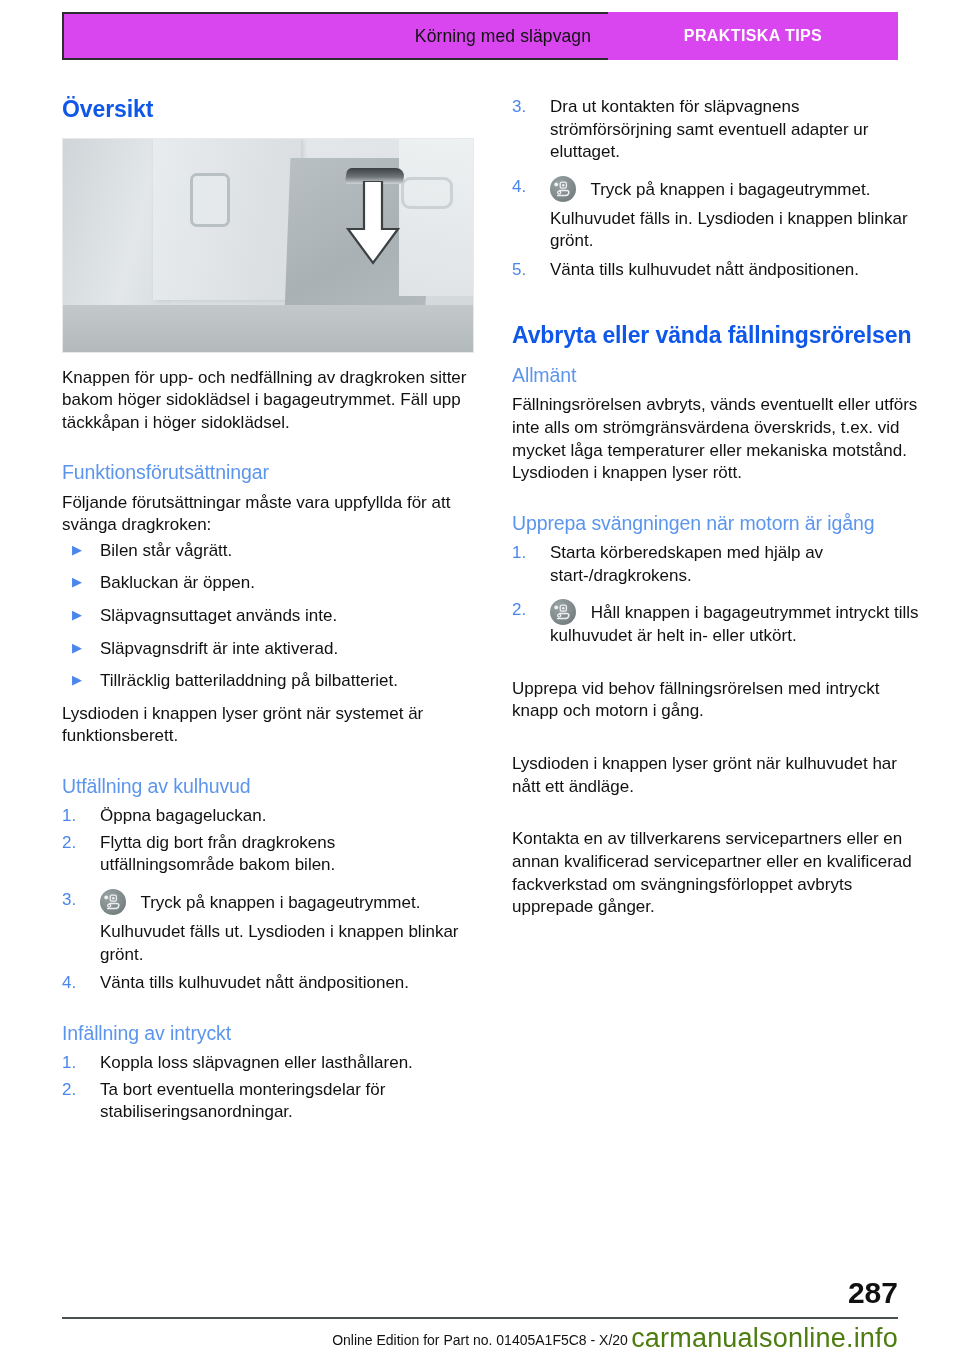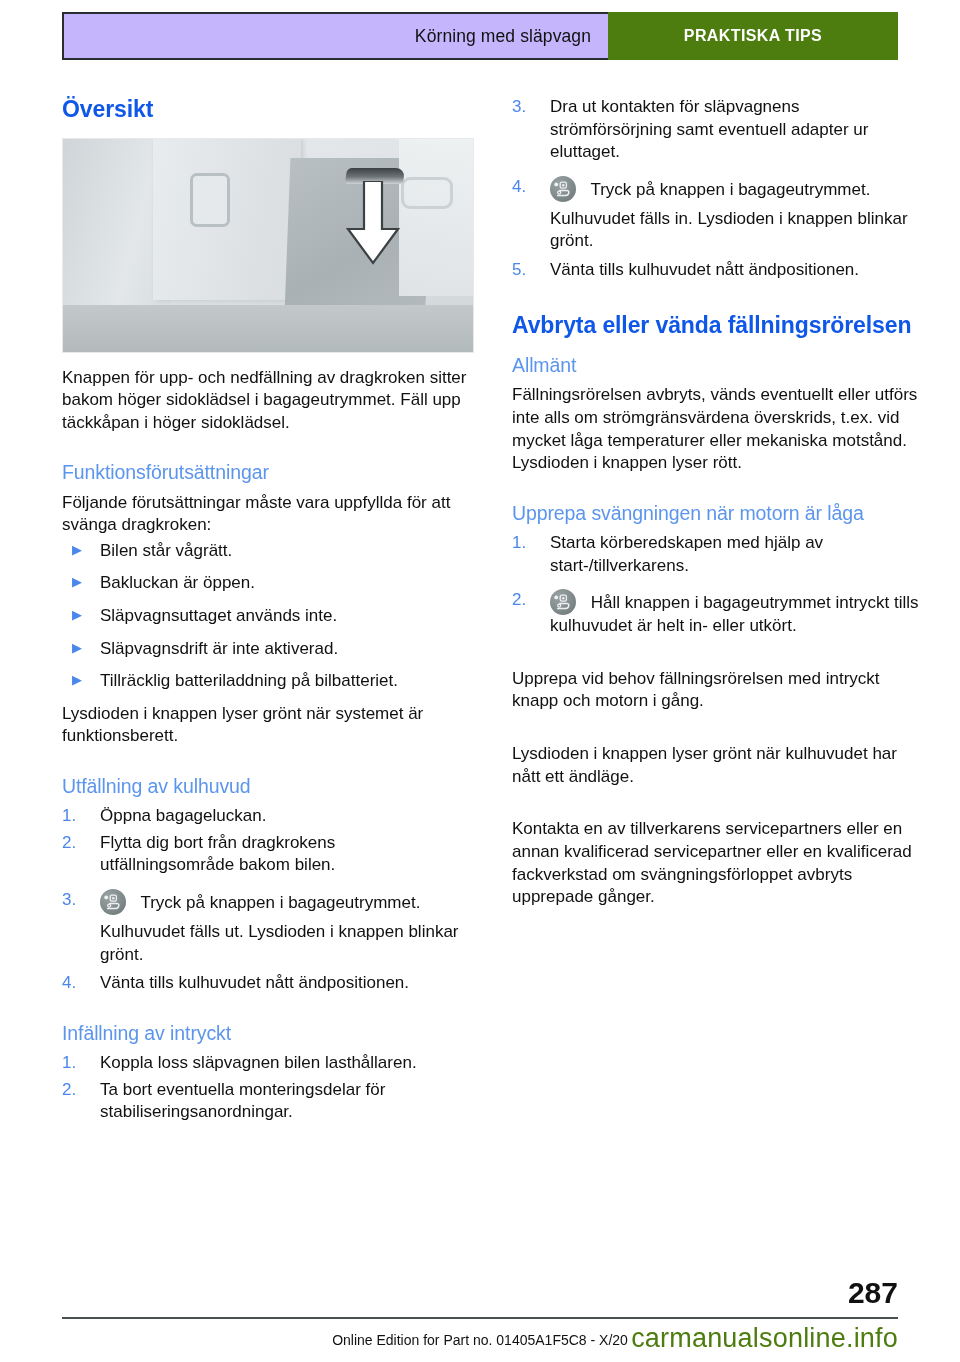--- a/index.html
+++ b/index.html
@@ -9,25 +9,25 @@
     color:#000;-webkit-font-smoothing:antialiased;
     position:relative;overflow:hidden;
   }
   .page{position:relative;width:960px;height:1362px;}
 
   
   .header{position:absolute;left:62px;top:12px;width:836px;height:48px;display:flex;}
   .header-title-box{
     flex:1;border:2px solid #2a2d2d;border-right:none;
     display:flex;align-items:center;justify-content:flex-end;
-    padding-right:17px;box-sizing:border-box;background:#c4b5fd;
+    padding-right:17px;box-sizing:border-box;background:#d946ef;
   }
   .header-title{font-size:17.5px;color:#111;letter-spacing:.1px;}
   .header-tab{
-    width:290px;background:#4d7c0f;color:#fff;
+    width:290px;background:#d946ef;color:#fff;
     display:flex;align-items:center;justify-content:center;
     font-size:16px;font-weight:bold;letter-spacing:.4px;box-sizing:border-box;
   }
 
   
   .col{position:absolute;top:96px;width:412px;}
   .col-left{left:62px;}
   .col-right{left:512px;}
 
   h1.sec{
@@ -218,21 +218,21 @@
       <li style="margin-top:6px;">
         <span class="num">4.</span>
         <span>Vänta tills kulhuvudet nått ändpositionen.</span>
       </li>
     </ol>
 
     <h2 class="sub">Infällning av intryckt</h2>
     <ol class="steps">
       <li>
         <span class="num">1.</span>
-        <span>Koppla loss släpvagnen bilen lasthållaren.</span>
+        <span>Koppla loss släpvagnen eller lasthållaren.</span>
       </li>
       <li>
         <span class="num">2.</span>
         <span>Ta bort eventuella monteringsdelar för stabiliseringsanordningar.</span>
       </li>
     </ol>
   </div>
 
   <div class="col col-right">
 
@@ -254,30 +254,30 @@
         </span>
         <span>Tryck på knappen i bagageutrymmet.</span>
         <span class="sub-line" style="margin-top:6px;">Kulhuvudet fälls in. Lysdioden i knappen blinkar grönt.</span>
       </li>
       <li style="margin-top:6px;">
         <span class="num">5.</span>
         <span>Vänta tills kulhuvudet nått ändpositionen.</span>
       </li>
     </ol>
 
-    <h1 class="sec" style="margin-top:30px;">Avbryta eller vända fällningsrörelsen</h1>
+    <h1 class="sec" style="margin-top:40px;">Avbryta eller vända fällningsrörelsen</h1>
 
     <h2 class="sub first">Allmänt</h2>
     <p>Fällningsrörelsen avbryts, vänds eventuellt eller utförs inte alls om strömgränsvärdena överskrids, t.ex. vid mycket låga temperaturer eller mekaniska motstånd. Lysdioden i knappen lyser rött.</p>
 
-    <h2 class="sub">Upprepa svängningen när motorn är låga</h2>
+    <h2 class="sub">Upprepa svängningen när motorn är igång</h2>
     <ol class="steps">
       <li>
         <span class="num">1.</span>
-        <span>Starta körberedskapen med hjälp av start-/tillverkarens.</span>
+        <span>Starta körberedskapen med hjälp av start-/dragkrokens.</span>
       </li>
       <li style="margin-top:12px;">
         <span class="num">2.</span>
         <span class="btn-icon">
           <svg viewBox="0 0 20 20" xmlns="http://www.w3.org/2000/svg">
             <circle cx="3.2" cy="5.4" r="1.9" fill="#f1f3f3"></circle>
             <rect x="7.2" y="3.2" width="6.2" height="6" rx="1.6" fill="none" stroke="#eef0f0" stroke-width="1.3"></rect>
             <circle cx="10.3" cy="6.2" r="1.2" fill="#eef0f0"></circle>
             <path d="M6.6 11.4 L13.4 11.4 Q16.6 11.4 15.6 14.4 Q14.8 16.6 11.6 16.6 L4.6 16.6" fill="none" stroke="#eef0f0" stroke-width="1.5" stroke-linecap="round"></path>
             <circle cx="6.2" cy="13.6" r="1.5" fill="none" stroke="#eef0f0" stroke-width="1.3"></circle>

